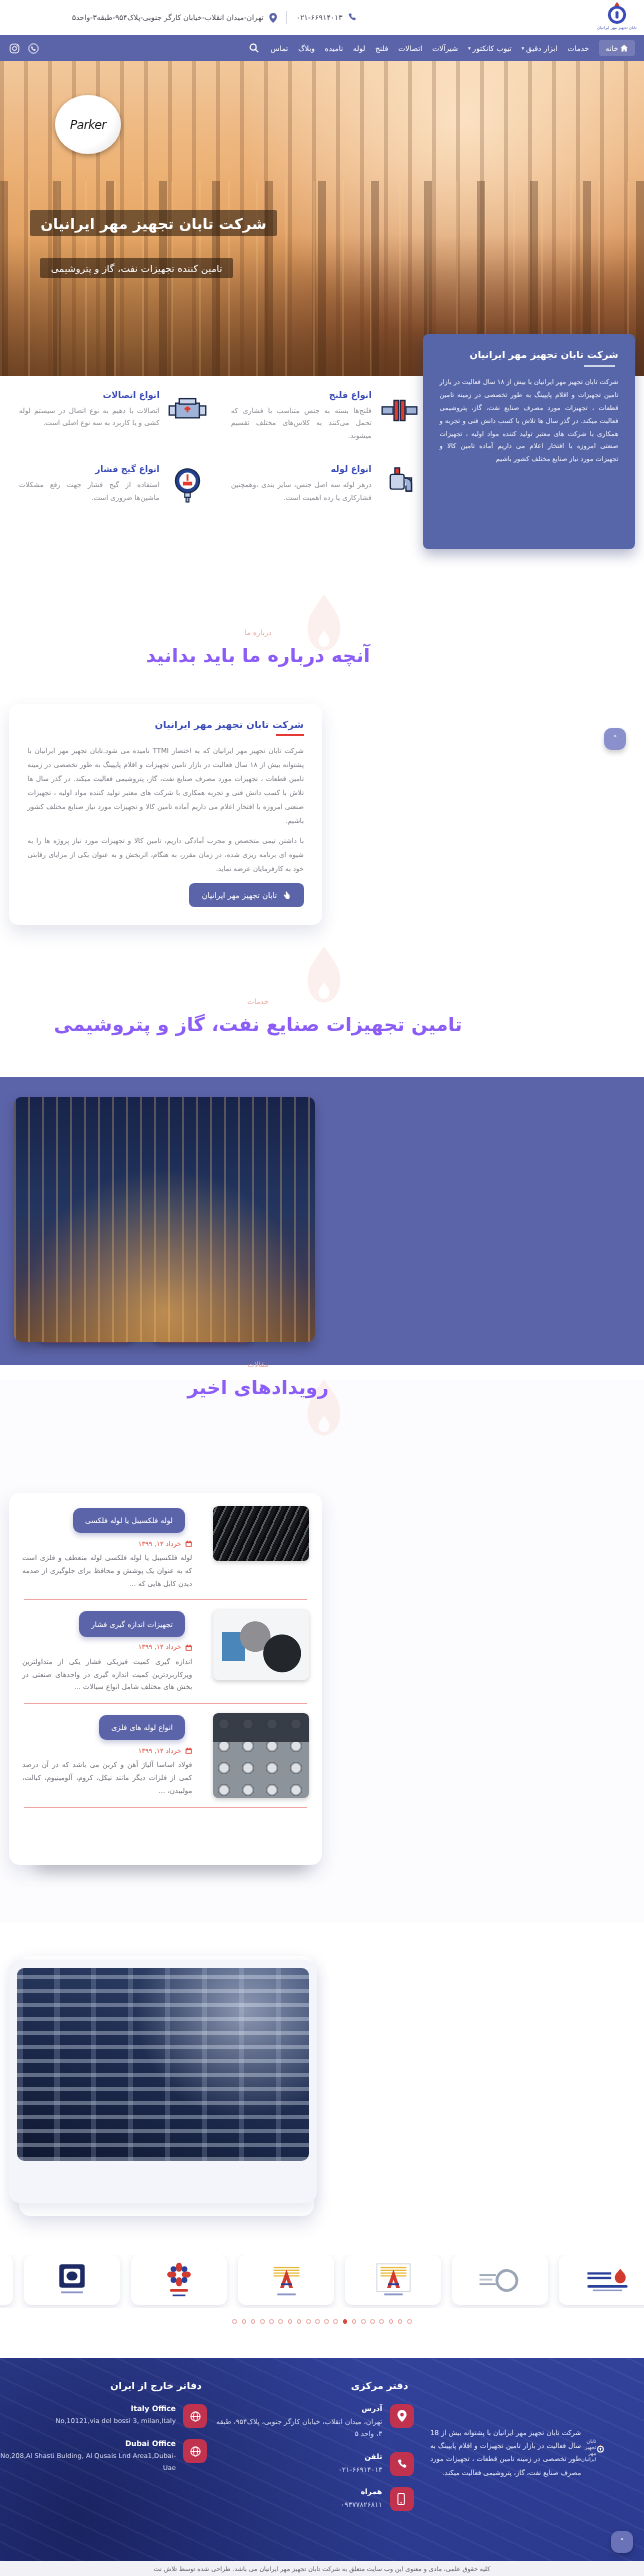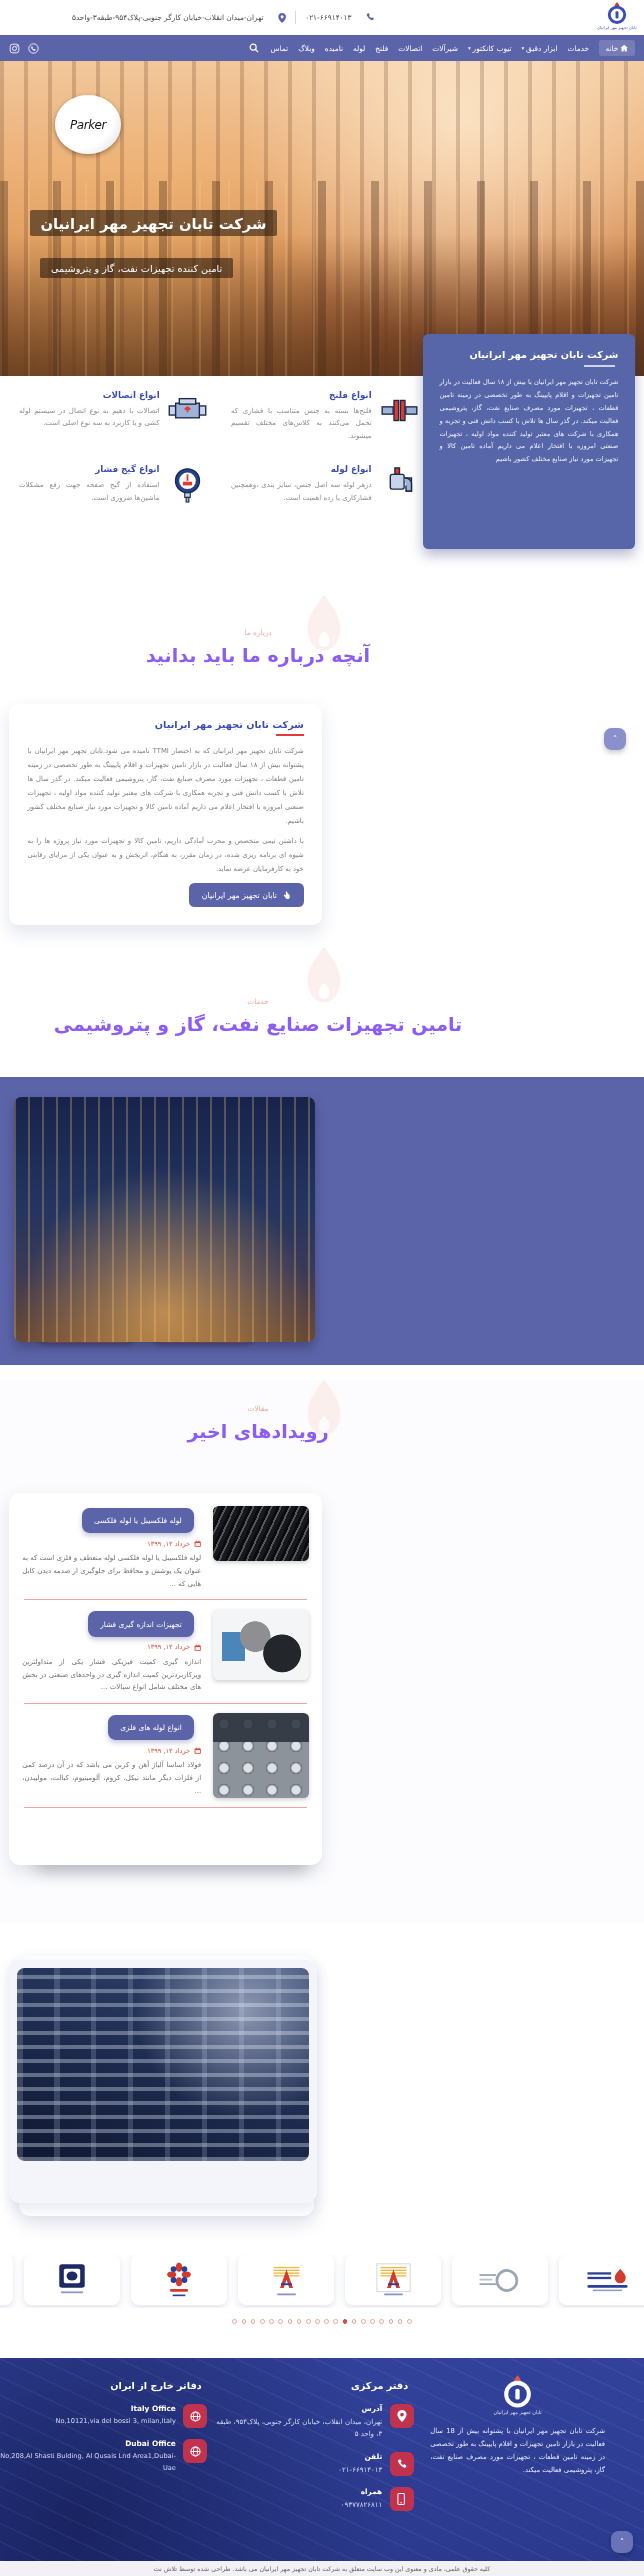--- a/index.html
+++ b/index.html
@@ -5,21 +5,21 @@
   *{margin:0;padding:0;box-sizing:border-box}
   html,body{background:#e9e9ee}
   body{font-family:"DejaVu Sans",sans-serif}
   .page{position:relative;width:644px;height:2576px;margin:0 auto;background:#fff;overflow:hidden;direction:rtl}
 
   
   .topbar{position:absolute;top:0;left:0;width:644px;height:35px;background:#fff}
   .brandbox{position:absolute;top:1.8px;right:7.4px;display:flex;flex-direction:column;align-items:center}
   .brand-caption{font-size:4.1px;color:#3b4cb8;margin-top:0.9px;white-space:nowrap}
   .contact{position:absolute;top:0;left:72px;height:35px;display:flex;align-items:center;gap:9.2px;direction:rtl}
-  .contact .item{display:flex;align-items:center;gap:14px;font-size:7.4px;color:#4a4a55;white-space:nowrap}
+  .contact .item{display:flex;align-items:center;gap:5px;font-size:7.4px;color:#4a4a55;white-space:nowrap}
   .contact .sep{width:0.9px;height:13px;background:#d8d8e2}
   .ic-blue{color:#5c64a9}
 
   
   .nav{position:absolute;top:35px;left:0;width:644px;height:26px;background:#5c64a9;display:flex;align-items:center;padding:0 9.2px;gap:10px;color:#fff}
   .nav .item{font-size:7.4px;color:#fff;display:flex;align-items:center;gap:1.8px;cursor:pointer;white-space:nowrap}
   .nav .item.home{background:rgba(255,255,255,.16);border-radius:2.8px;padding:3.7px 6.4px}
   .nav .caret{font-size:5.5px;opacity:.9}
   .nav .search{margin-right:1.8px}
   .nav .socials{margin-right:auto;display:flex;gap:7.4px;align-items:center}
@@ -89,21 +89,21 @@
       linear-gradient(180deg,#17234a 0%,#23355f 45%,#3c3a55 72%,#6b4a33 100%);}
 
   
   .articles-bg{position:absolute;top:1380px;left:0;width:644px;height:543px;background:#fcfcfe}
   .art-img{position:absolute;top:1500px;right:336px;width:273px;height:364px;border-radius:7.4px;box-shadow:0 7.4px 14.7px rgba(0,0,0,.2);
     background:
       repeating-linear-gradient(90deg, rgba(235,238,243,.85) 0 6.4px, rgba(150,158,170,.85) 6.4px 10px, rgba(0,0,0,0) 10px 28px),
       linear-gradient(180deg,#7d9bc9 0%,#4a6aa0 55%,#2e4a75 100%);}
   .art-img::after{content:"";position:absolute;left:0;top:0;width:100%;height:42%;border-radius:7.4px 7.4px 0 0;background:linear-gradient(180deg,#7d9bc9 0%,rgba(125,155,201,0) 100%)}
   .art-card{position:absolute;top:1493px;left:9.2px;width:313px;height:372px;background:#fff;border-radius:11px;box-shadow:0 7.4px 16.6px rgba(60,70,130,.14);padding:13px 13px 7.4px 13px}
-  .article{display:flex;gap:12px;align-items:flex-start}
+  .article{display:flex;gap:21px;align-items:flex-start}
   .article .thumb{flex:0 0 96px;border-radius:5.5px;box-shadow:0 1.8px 4.6px rgba(0,0,0,.18)}
   .thumb1{height:55px;background:repeating-linear-gradient(115deg,#0c0c0e 0 2.8px,#54575d 2.8px 4.6px,#17181b 4.6px 8.3px)}
   .thumb2{height:70px;background:
       radial-gradient(circle 19.3px at 72% 62%, #23262b 96%, rgba(0,0,0,0)),
       radial-gradient(circle 14.7px at 72% 60%, #e9eaee 96%, rgba(0,0,0,0)),
       radial-gradient(circle 15.6px at 44% 38%, #8f8f93 96%, rgba(0,0,0,0)),
       radial-gradient(circle 12px at 44% 37%, #ddd9d2 96%, rgba(0,0,0,0)),
       linear-gradient(180deg,#4a86b9,#4a86b9) ,#f4f5f7;
       background-size:auto,auto,auto,auto,24% 42%,auto;background-position:0 0,0 0,0 0,0 0,12% 55%,0 0;background-repeat:no-repeat}
   .thumb3{height:85px;background-color:#8d939b;background-image:
@@ -139,21 +139,21 @@
   .dot{width:4.6px;height:4.6px;border-radius:50%;border:0.9px solid #efa49e;background:#fff;cursor:pointer}
   .dot.active{background:#e0493a;border-color:#e0493a}
 
   
   .footer{position:absolute;top:2358px;left:0;width:644px;height:203px;color:#fff;
     background:
       repeating-linear-gradient(25deg, rgba(255,255,255,.045) 0 1.8px, rgba(0,0,0,0) 1.8px 16.6px),
       radial-gradient(circle at 12% 80%, rgba(10,16,60,.55), rgba(10,16,60,0) 55%),
       linear-gradient(180deg,#32429b 0%,#2b3a8e 100%);}
   .footer .cols{display:grid;grid-template-columns:210px 199px 208px;padding:16.6px 13px 0 5.5px;column-gap:7.4px}
-  .f-brand{display:flex;flex-direction:column;align-items:center;padding:0 26px 0 9.2px}
+  .f-brand{display:flex;align-items:center;padding:0 26px 0 9.2px}
   .f-brand .cap{font-size:5px;color:#dfe3f8;margin-top:1.8px}
   .f-brand p{font-size:6.8px;line-height:1.95;text-align:justify;color:#e8ebfa;margin-top:9.2px}
   .f-h{font-size:9.7px;font-weight:bold;text-align:right;margin:5.5px 5.5px 13px 0}
   .f-item{display:flex;gap:7.4px;margin-bottom:11px;align-items:flex-start}
   .f-ic{flex:0 0 24px;height:24px;border-radius:6.4px;background:#c0324e;display:flex;align-items:center;justify-content:center}
   .f-item .fl{font-size:7.4px;font-weight:bold;color:#fff;margin-bottom:2.8px}
   .f-item .fv{font-size:7px;color:#d7dcf5;line-height:1.8}
   .f-item .fv.latin{direction:ltr;text-align:right;font-size:6.6px}
 
   .bottombar{position:absolute;top:2561px;left:0;width:644px;height:14.7px;background:#f1f1f6;display:flex;align-items:center;justify-content:center}
@@ -311,21 +311,21 @@
             <circle cx="19" cy="16" r="13" fill="#24418f" stroke="#1b2a4a" stroke-width="1.5"></circle>
             <circle cx="19" cy="16" r="9" fill="#fff"></circle>
             <path d="M19 16V9" stroke="#e23b2e" stroke-width="2"></path>
             <rect x="14" y="17" width="10" height="4" fill="#e23b2e"></rect>
             <rect x="16" y="29" width="6" height="5" fill="#c9d4ea" stroke="#1b2a4a" stroke-width="1.2"></rect>
             <rect x="17.5" y="34" width="3" height="5" fill="#9fb3d8" stroke="#1b2a4a" stroke-width="1.2"></rect>
           </svg>
       </span>
       <div>
         <h4>انواع گیج فشار</h4>
-        <p>استفاده از گیج صفحه جهت رفع مشکلات ماشین‌ها ضروری است.</p>
+        <p>استفاده از گیج فشار جهت رفع مشکلات ماشین‌ها ضروری است.</p>
       </div>
     </div>
   </section>
 
   <aside class="intro-card">
     <h3>شرکت تابان تجهیز مهر ایرانیان</h3>
     <div class="mini-div"></div>
     <p>شرکت تابان تجهیز مهر ایرانیان با بیش از ۱۸ سال فعالیت در بازار تامین تجهیزات و اقلام پایپینگ به طور تخصصی در زمینه تامین قطعات ، تجهیزات مورد مصرف صنایع نفت، گاز، پتروشیمی فعالیت میکند. در گذر سال ها تلاش با کسب دانش فنی و تجربه و همکاری با شرکت های معتبر تولید کننده مواد اولیه ، تجهیزات صنعتی امروزه با افتخار اعلام می داریم آماده تامین کالا و تجهیزات مورد نیاز صنایع مختلف کشور باشیم</p>
   </aside>
 
@@ -474,21 +474,21 @@
           </svg>
         </span>
       </span>
   </div>
   <div class="services-img"></div>
 
   <div class="articles-bg"></div>
   <svg class="flame" style="top:1379px" viewBox="0 0 44 62">
       <path d="M22 0C30 12 40 22 40 38 40 51 32 62 22 62S4 51 4 38C4 22 14 12 22 0zM22 40c-3 4-6 7-6 11 0 4 3 7 6 7s6-3 6-7c0-4-3-7-6-11z" fill="#fbe5e1"></path>
     </svg>
-  <div class="sec-head" style="top:1404px">
+  <div class="sec-head" style="top:1360px">
     <span class="sec-label">مقالات</span>
     <span class="sec-title">رویدادهای اخیر</span>
   </div>
   <div class="art-img"></div>
   <div class="art-card">
 
     <div class="article">
       <div class="thumb thumb1"></div>
       <div class="acontent">
         <span class="a-badge">لوله فلکسیبل یا لوله فلکسی</span>

